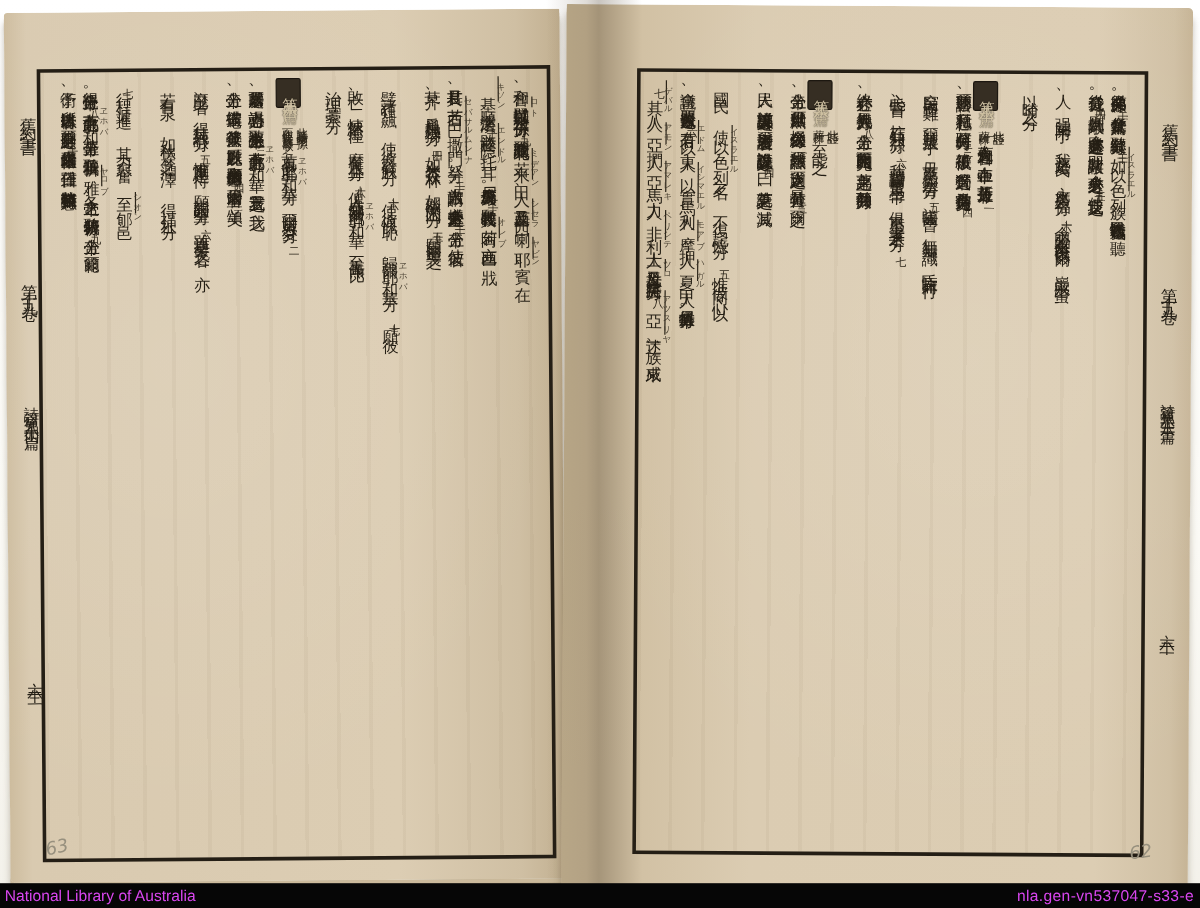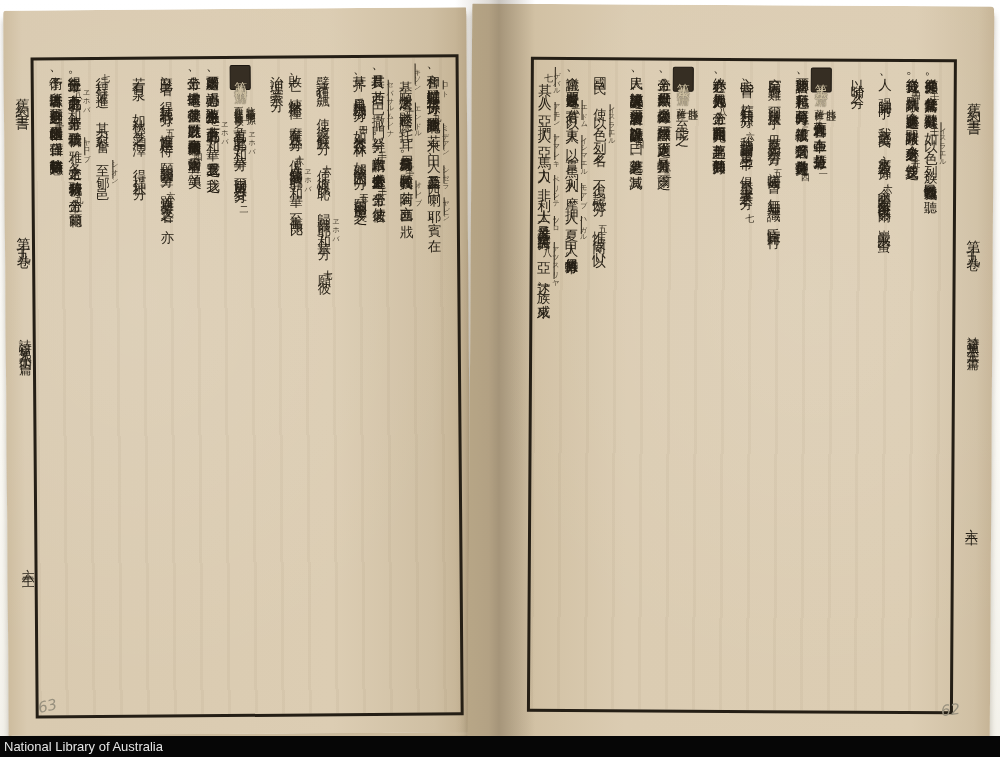--- a/index.html
+++ b/index.html
@@ -59,21 +59,21 @@
   }
   .note{display:inline-block;margin:2px 0 4px 0;vertical-align:middle;}
   .note div{width:12px;font-size:9.5px;letter-spacing:1.5px;color:#2b2418;}
   .m-item{position:absolute;letter-spacing:6px;font-size:14px;writing-mode:vertical-rl;}
   .pencil{
     position:absolute;font-family:"DejaVu Sans",sans-serif;font-style:italic;
     color:#97907e;font-size:15px;transform:rotate(-12deg);
   }
   .nla-bar{
     position:absolute;left:0;right:0;bottom:0;height:21px;background:#060606;
-    color:#e5e5e5;font-family:"Liberation Sans","DejaVu Sans",sans-serif;
+    color:#d946ef;font-family:"Liberation Sans","DejaVu Sans",sans-serif;
     font-size:13px;line-height:21px;
   }
   .nla-bar .lbl-left{position:absolute;left:4px;top:0;}
   .nla-bar .lbl-right{position:absolute;right:5px;top:0;letter-spacing:.3px;}
   .gutter-shadow{
     position:absolute;left:455px;top:0;width:80px;height:740px;
     background:linear-gradient(90deg,rgba(0,0,0,0) 0%,rgba(80,60,35,.18) 42%,rgba(60,45,25,.28) 55%,rgba(0,0,0,0) 100%);
     pointer-events:none;
   }
 </style>
@@ -132,13 +132,14 @@
   </div>
 </div>
 
 <div class="gutter-shadow"></div>
 
 <div class="pencil" style="left:38px;top:697px;">63</div>
 <div class="pencil" style="left:941px;top:701px;transform:rotate(-8deg);">62</div>
 
 <div class="nla-bar">
   <span class="lbl-left">National Library of Australia</span>
+  <span class="lbl-right">nla.gen-vn537047-s33-e</span>
 </div>
 
 </body></html>

